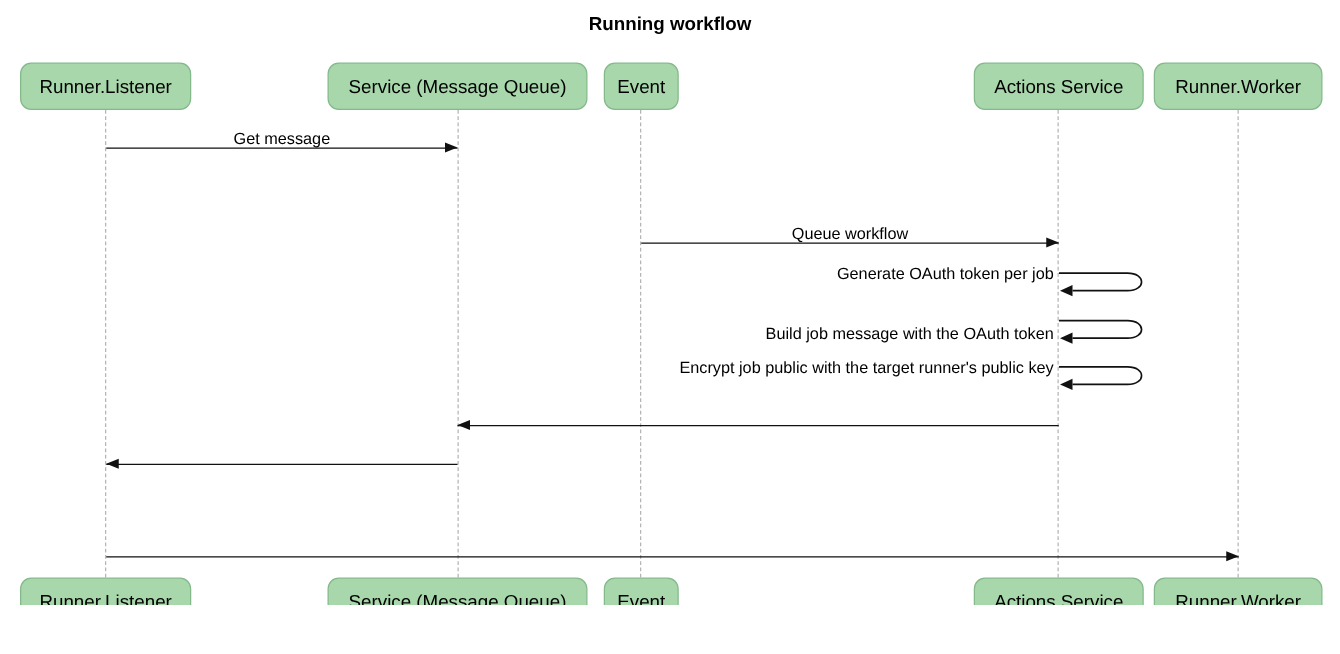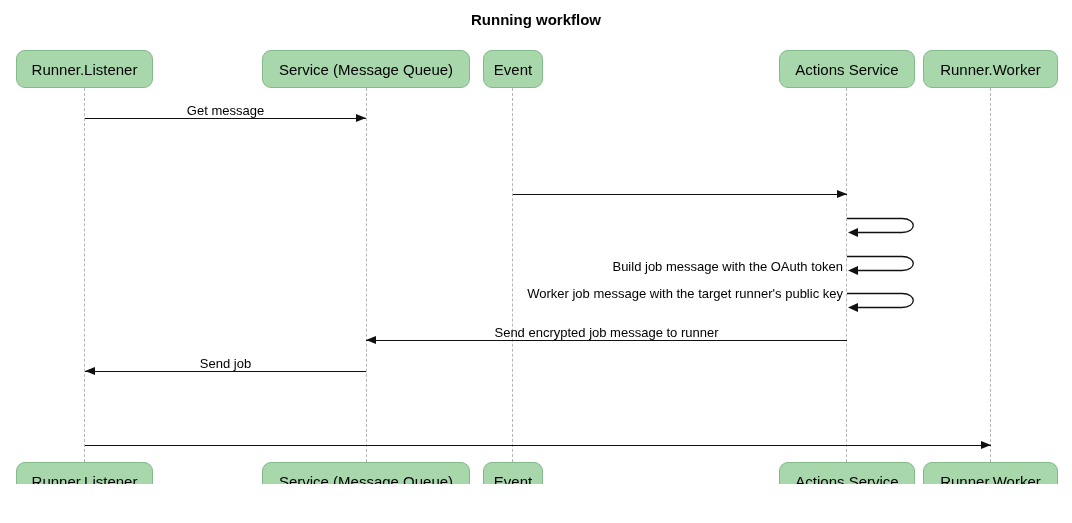--- a/index.html
+++ b/index.html
@@ -86,45 +86,45 @@
   <div class="actor" style="left:262px;top:50px;width:208px">Service (Message Queue)</div>
   <div class="actor" style="left:483px;top:50px;width:60px">Event</div>
   <div class="actor" style="left:779px;top:50px;width:136px">Actions Service</div>
   <div class="actor" style="left:923px;top:50px;width:135px">Runner.Worker</div>
 
   <div class="msg-label" style="left:85px;top:103px;width:281px">Get message</div>
   <div class="msg-line" style="left:85px;top:118px;width:281px"></div>
   <div class="arr-r" style="left:356px;top:113.5px"></div>
 
 
+  <div class="msg-label" style="left:513px;top:179px;width:334px">Queue workflow</div>
   <div class="msg-line" style="left:513px;top:194px;width:334px"></div>
   <div class="arr-r" style="left:837px;top:189.5px"></div>
 
+  <div class="msg-label right" style="left:503px;top:211px;width:340px">Generate OAuth token per job</div>
   <svg class="loop" style="left:847px;top:215px" width="72" height="23">
     <path d="M0,3.5 H55 C70,3.5 70,17.5 55,17.5 H11" style="fill:none;stroke:var(--arrow);stroke-width:1.3"></path>
     <polygon points="1,17.5 11,13 11,22" style="fill:var(--arrow)"></polygon>
   </svg>
 
   <div class="msg-label right" style="left:503px;top:259px;width:340px">Build job message with the OAuth token</div>
   <svg class="loop" style="left:847px;top:253px" width="72" height="23">
     <path d="M0,3.5 H55 C70,3.5 70,17.5 55,17.5 H11" style="fill:none;stroke:var(--arrow);stroke-width:1.3"></path>
     <polygon points="1,17.5 11,13 11,22" style="fill:var(--arrow)"></polygon>
   </svg>
 
-  <div class="msg-label right" style="left:503px;top:286px;width:340px">Worker job message with the target runner's public key</div>
+  <div class="msg-label right" style="left:503px;top:286px;width:340px">Encrypt job public with the target runner's public key</div>
   <svg class="loop" style="left:847px;top:290px" width="72" height="23">
     <path d="M0,3.5 H55 C70,3.5 70,17.5 55,17.5 H11" style="fill:none;stroke:var(--arrow);stroke-width:1.3"></path>
     <polygon points="1,17.5 11,13 11,22" style="fill:var(--arrow)"></polygon>
   </svg>
 
-  <div class="msg-label" style="left:366px;top:325px;width:481px">Send encrypted job message to runner</div>
   <div class="msg-line" style="left:366px;top:340px;width:481px"></div>
   <div class="arr-l" style="left:366px;top:335.5px"></div>
 
-  <div class="msg-label" style="left:85px;top:356px;width:281px">Send job</div>
   <div class="msg-line" style="left:85px;top:371px;width:281px"></div>
   <div class="arr-l" style="left:85px;top:366.5px"></div>
 
 
   <div class="msg-line" style="left:85px;top:445px;width:906px"></div>
   <div class="arr-r" style="left:981px;top:440.5px"></div>
 
   <div class="actor" style="left:16px;top:462px;width:137px">Runner.Listener</div>
   <div class="actor" style="left:262px;top:462px;width:208px">Service (Message Queue)</div>
   <div class="actor" style="left:483px;top:462px;width:60px">Event</div>

